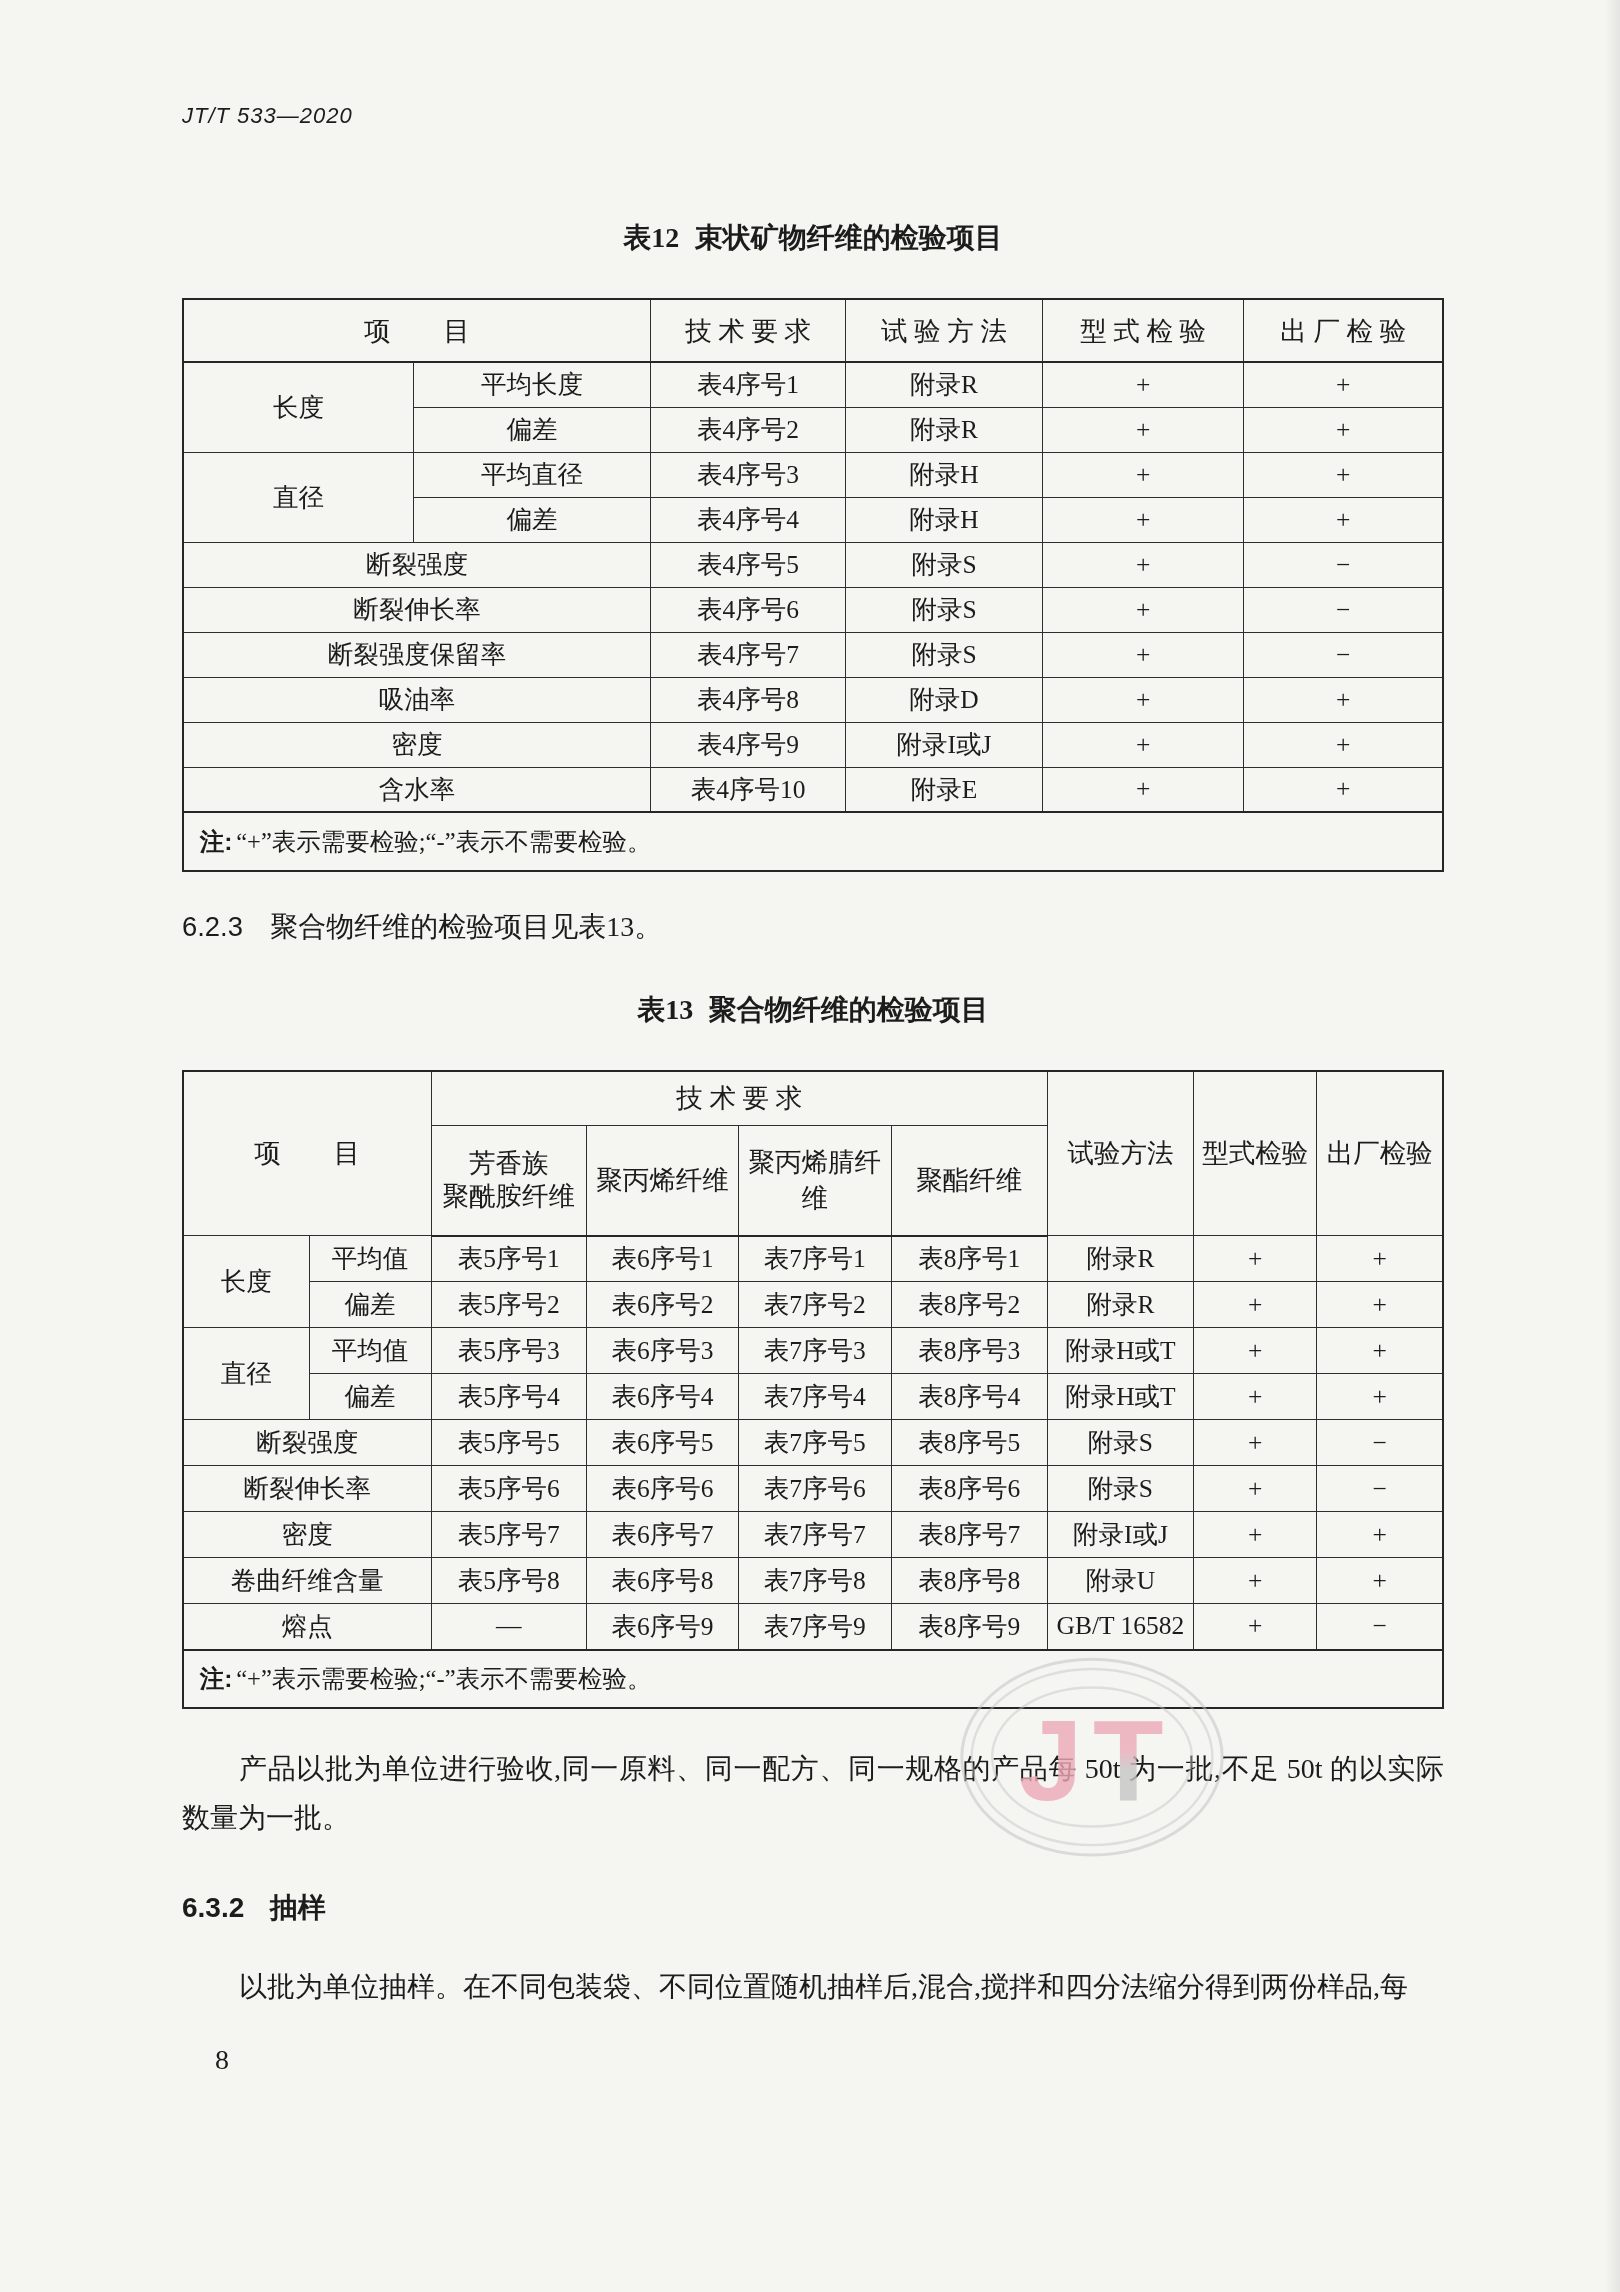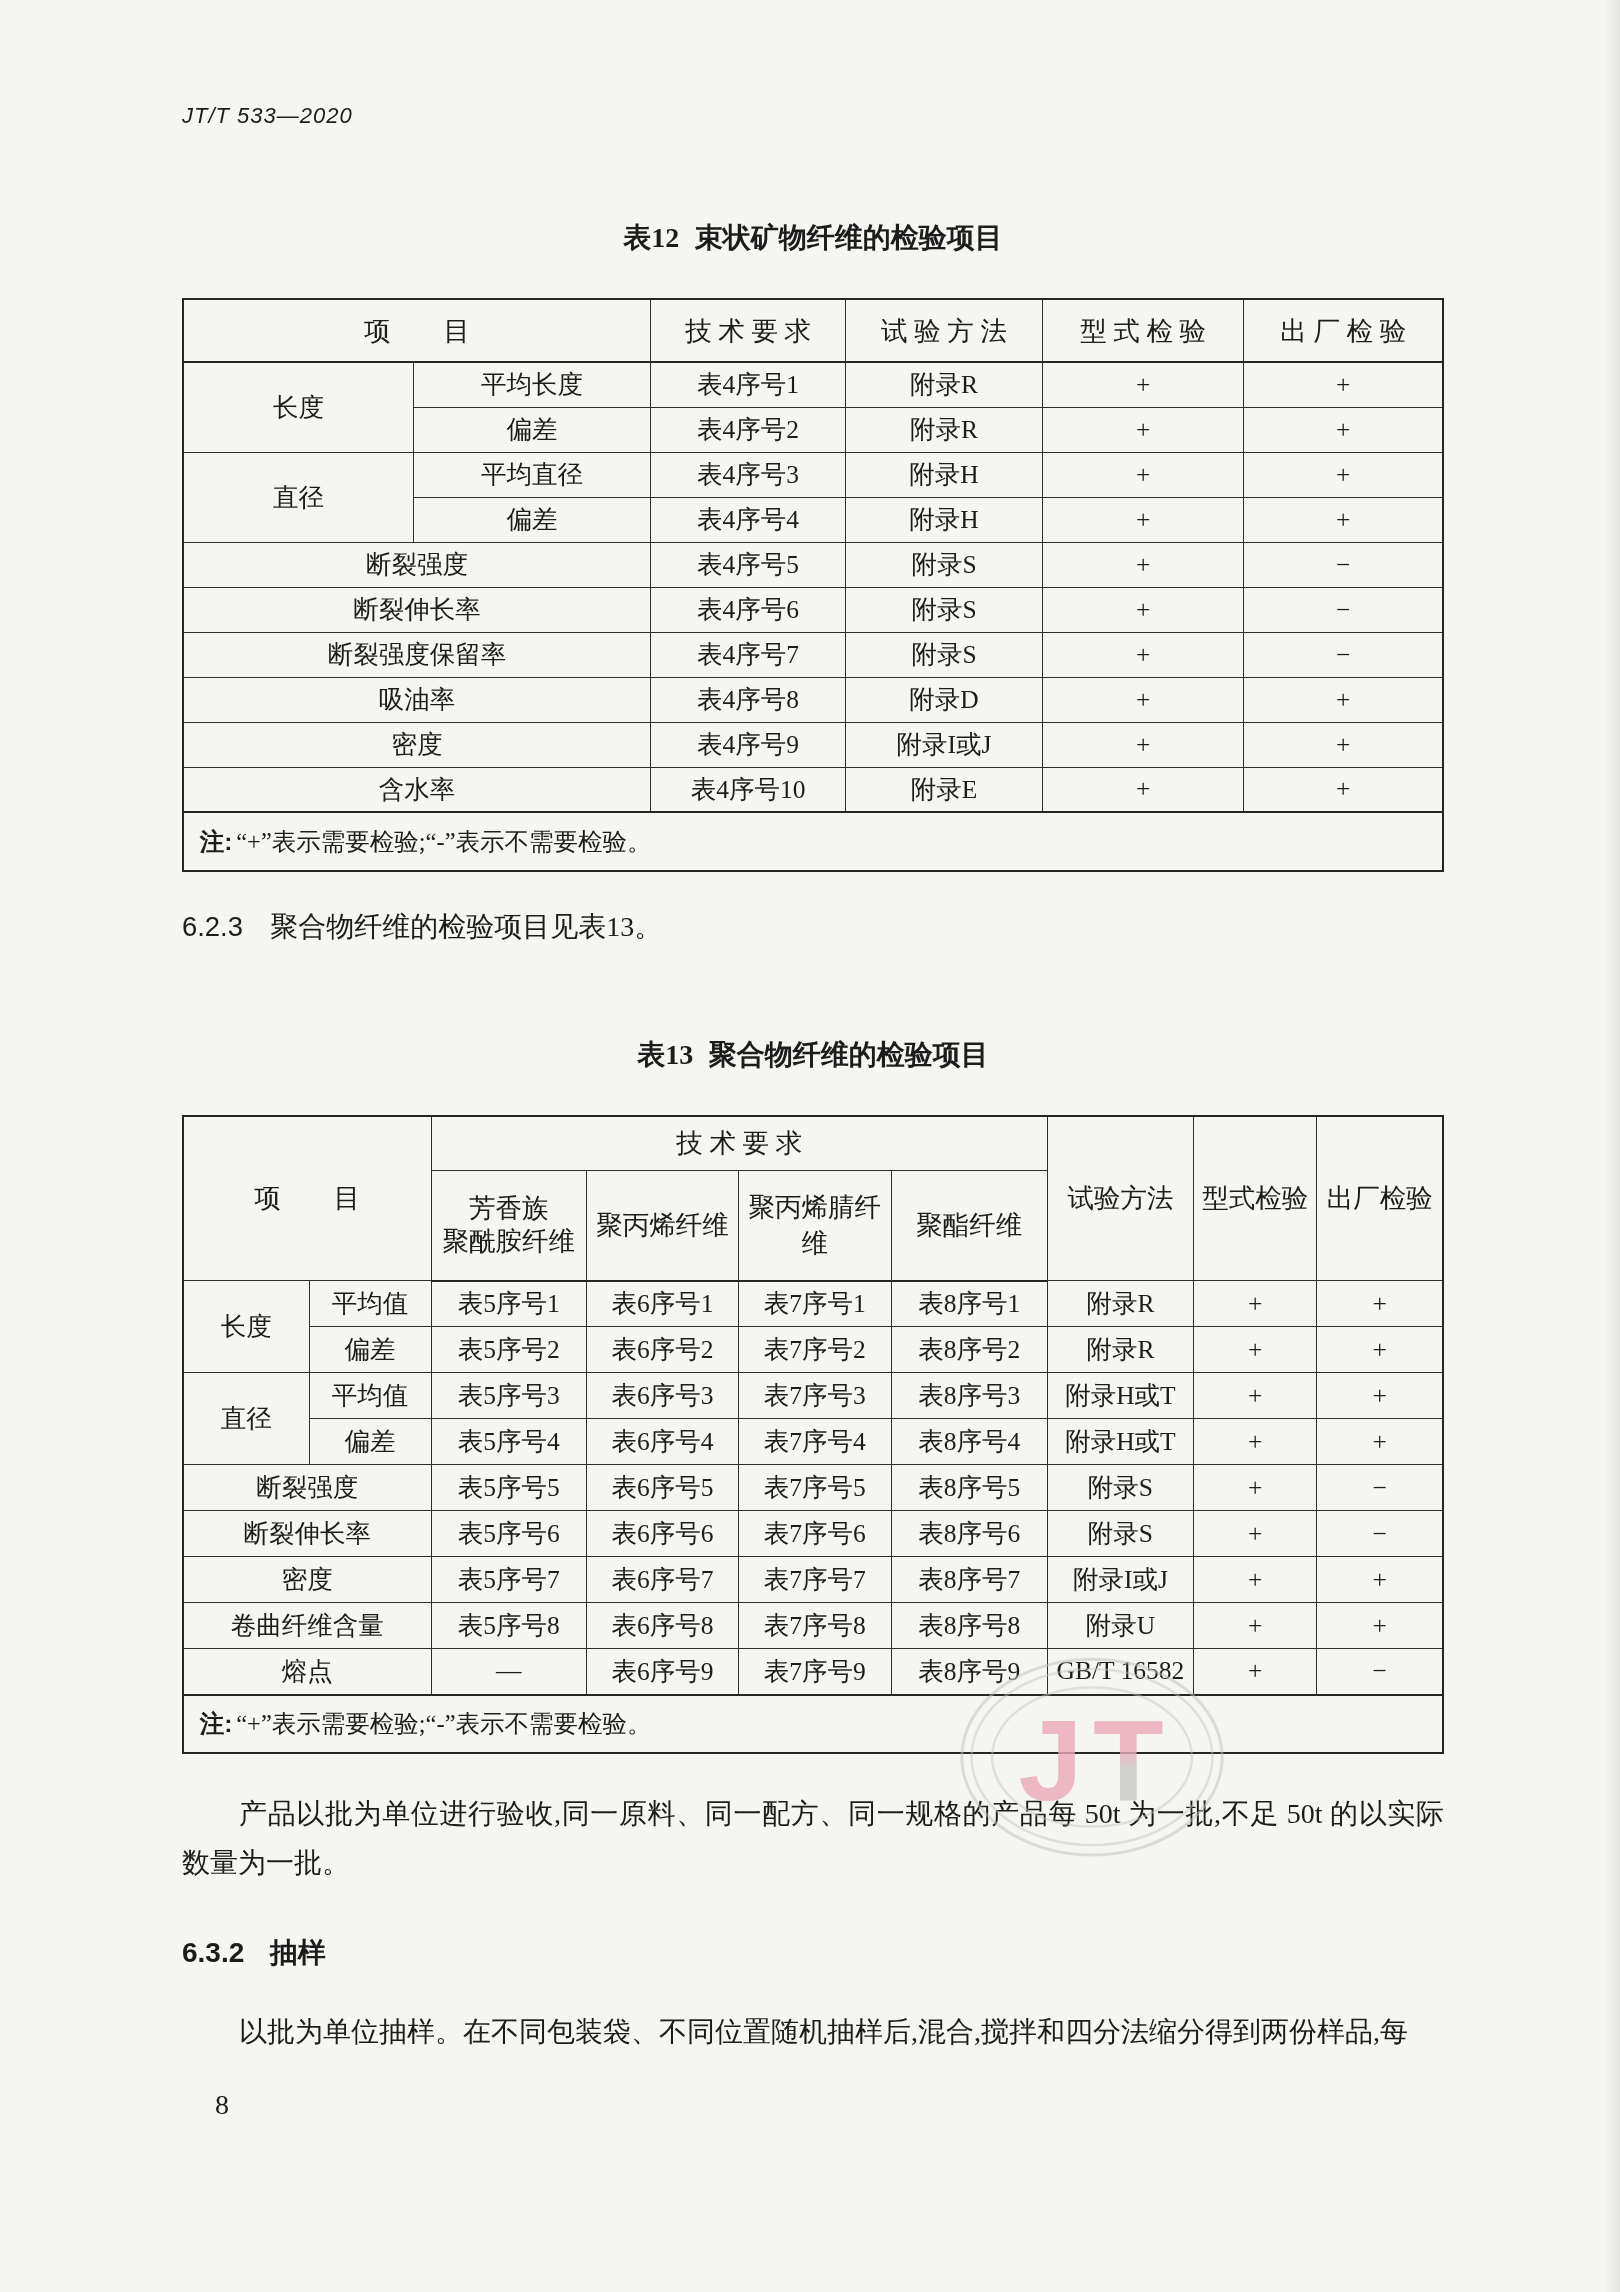--- a/index.html
+++ b/index.html
@@ -174,21 +174,21 @@
           <span class="note-label">注:</span><span>“+”表示需要检验;“-”表示不需要检验。</span>
         </td>
       </tr>
     </tbody>
   </table>
 
   <div class="clause">
     <span class="num">6.2.3</span><span>聚合物纤维的检验项目见表13。</span>
   </div>
 
-  <div class="tbl-caption" style="">
+  <div class="tbl-caption" style="margin-top:45px;">
     <span class="cap-label">表13</span><span>聚合物纤维的检验项目</span>
   </div>
 
   <table id="table13">
     <colgroup>
       <col style="width:10.0%">
         <col style="width:9.7%">
         <col style="width:12.3%">
       <col style="width:12.1%">
         <col style="width:12.1%">

